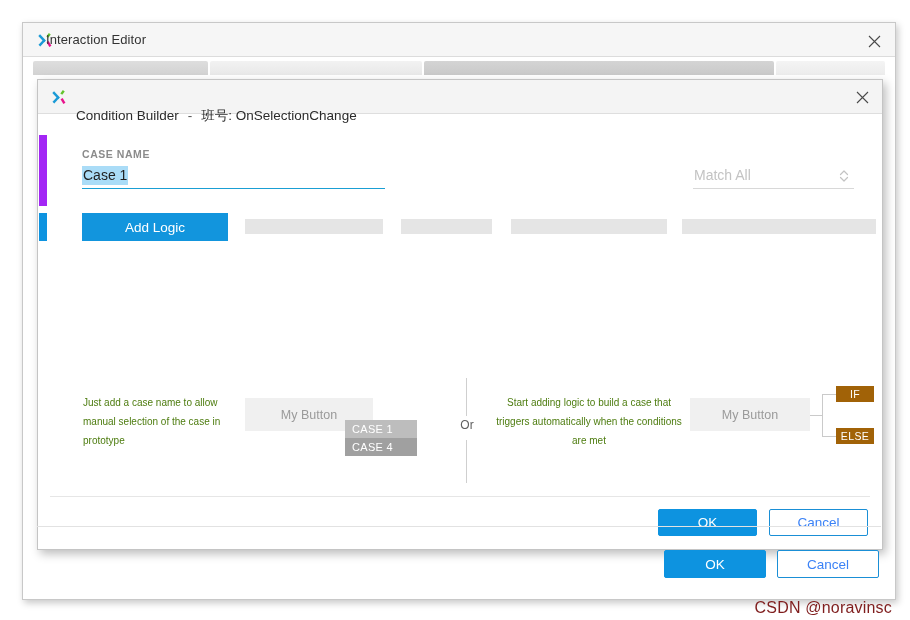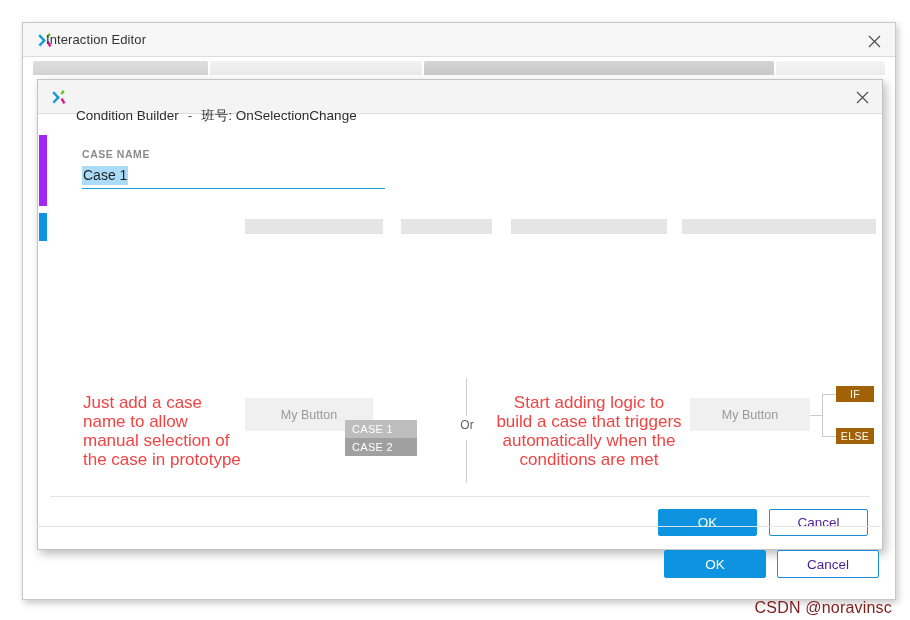--- a/index.html
+++ b/index.html
@@ -191,23 +191,23 @@
   .ph-4 { left: 644px; width: 194px; }
 
   
   .explainer {
     position: absolute;
     left: 0; top: 296px;
     width: 100%; height: 110px;
   }
   .exp-text {
     position: absolute;
-    font-size: 17px;
+    font-size: 10px;
     line-height: 19px;
-    color: #ef4444;
+    color: #4d7c0f;
   }
   .exp-left-text  { left: 45px; top: 17px; width: 160px; }
   .exp-right-text { left: 456px; top: 17px; width: 190px; text-align: center; }
 
   .mybutton {
     position: absolute;
     background: #f0f0f0;
     color: #9a9a9a;
     font-size: 12.5px;
     display: flex; align-items: center; justify-content: center;
@@ -284,21 +284,21 @@
     cursor: pointer;
     border-radius: 2px;
   }
   .btn-primary {
     background: #0d93e0;
     color: #ffffff;
     border: 1px solid #0d93e0;
   }
   .btn-secondary {
     background: #ffffff;
-    color: #4c1d95;
+    color: #3b82f6;
     border: 1px solid #1a8fd6;
   }
   .btn-outer { width: 102px; height: 28px; }
 
   .watermark {
     position: absolute;
     right: 18px; bottom: 3px;
     font-size: 16px;
     color: #7f1d1d;
     letter-spacing: .2px;
@@ -358,34 +358,44 @@
 
       <div class="purple-strip"></div>
       <div class="blue-strip"></div>
 
       <div class="case-label">CASE NAME</div>
 
       <div class="case-input-wrap">
         <span class="case-input-text" title="Case 1">Case 1</span>
       </div>
 
-
+      <div class="match-wrap">
+        <span class="match-text">Match All</span>
+        <span class="match-stepper">
+          <svg width="12" height="16" viewBox="0 0 12 16">
+            <path d="M2.5 6.5 L6 3 L9.5 6.5" stroke="#c3c3c3" stroke-width="1.2" fill="none" stroke-linecap="round" stroke-linejoin="round"></path>
+            <path d="M2.5 9.5 L6 13 L9.5 9.5" stroke="#c3c3c3" stroke-width="1.2" fill="none" stroke-linecap="round" stroke-linejoin="round"></path>
+          </svg>
+        </span>
+      </div>
+
+      <div class="add-logic-btn">Add Logic</div>
 
       <div class="ph-bar ph-1"></div>
       <div class="ph-bar ph-2"></div>
       <div class="ph-bar ph-3"></div>
       <div class="ph-bar ph-4"></div>
 
       <div class="explainer">
 
         <div class="exp-text exp-left-text">Just add a case name to allow manual selection of the case in prototype</div>
 
         <div class="mybutton mybtn-left">My Button</div>
         <div class="case-opt case-opt-1">CASE 1</div>
-        <div class="case-opt case-opt-2">CASE 2</div>
+        <div class="case-opt case-opt-2">CASE 4</div>
 
         <div class="or-divider">
           <div class="or-line or-line-top"></div>
           <div class="or-label">Or</div>
           <div class="or-line or-line-bot"></div>
         </div>
 
         <div class="exp-text exp-right-text">Start adding logic to build a case that triggers automatically when the conditions are met</div>
 
         <div class="mybutton mybtn-right">My Button</div>

